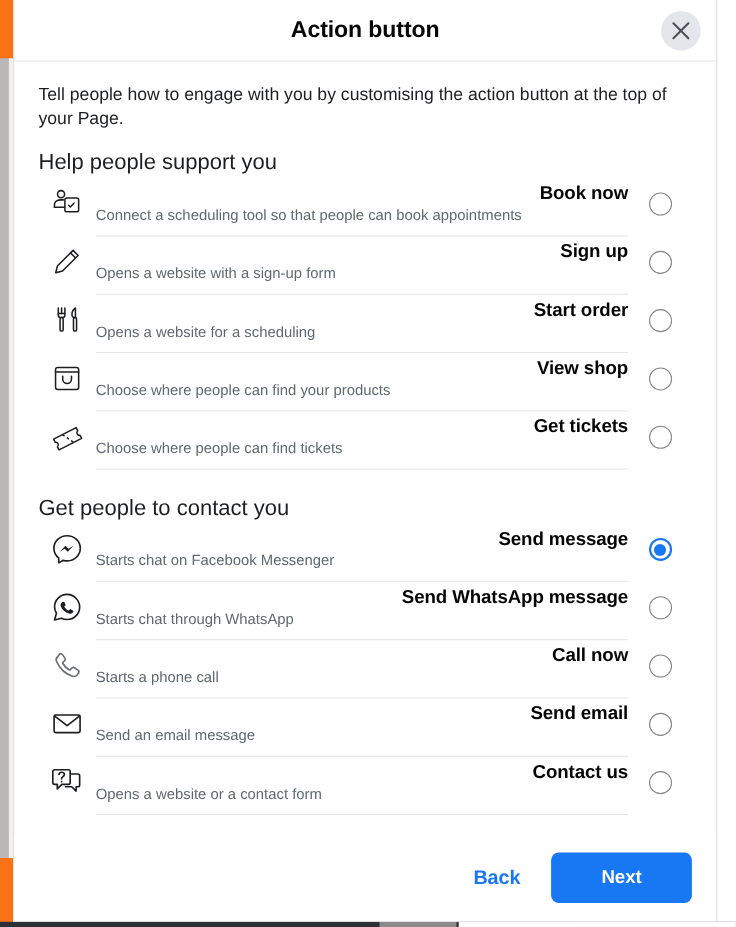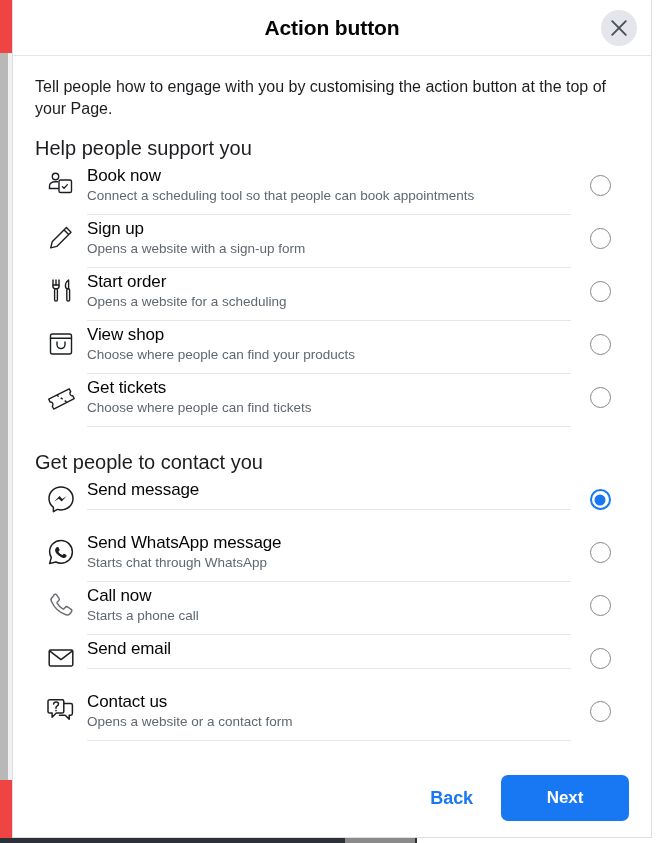--- a/index.html
+++ b/index.html
@@ -13,21 +13,21 @@
     overflow: hidden;
     font-family: "Liberation Sans", sans-serif;
     -webkit-font-smoothing: antialiased;
   }
 
   
   #page {
     position: relative;
     width: 538px;
     height: 843px;
-    background: #ef4444;
+    background: #f97316;
   }
   .bg-strip-left {
     position: absolute;
     left: 0;
     top: 53px;
     width: 8px;
     height: 727px;
     background: #b8b8b8;
   }
   .bg-strip-left-2 {
@@ -193,24 +193,25 @@
   .option-icon svg { display: block; }
   .option-text {
     flex: 1 1 auto;
     padding: 3px 0 9px 0;
     border-bottom: 1px solid #e6e7e9;
     min-width: 0;
   }
   .option-row:last-child .option-text { border-bottom: 1px solid #e6e7e9; }
   .option-label {
     font-size: 17px;
-    font-weight: 400;
+    font-weight: 700;
     color: #050505;
     line-height: 1.25;
     letter-spacing: -0.1px;
+    text-align: right;
   }
   .option-desc {
     font-size: 13.5px;
     color: #606770;
     line-height: 1.3;
     margin-top: 1px;
   }
   .option-radio {
     flex: 0 0 58px;
     width: 58px;
@@ -413,20 +414,21 @@
 
         <div class="option-row">
           <div class="option-icon">
             <svg width="30" height="30" viewBox="0 0 30 30" fill="none">
               <path d="M15 3C8.3 3 3 8 3 14.4c0 3.6 1.7 6.8 4.4 8.9v4.4l4.1-2.3c1.1.3 2.3.5 3.5.5 6.7 0 12-5 12-11.4S21.7 3 15 3z" stroke="#1c1e21" stroke-width="1.5" stroke-linejoin="round"></path>
               <path d="M8.3 17.6l5.2-5.5 2.8 2.8 4.5-2.8-5.2 5.5-2.8-2.8z" fill="#1c1e21"></path>
             </svg>
           </div>
           <div class="option-text">
             <div class="option-label">Send message</div>
+            <div class="option-desc">Starts chat on Facebook Messenger</div>
           </div>
           <div class="option-radio">
             <span class="radio checked"></span>
           </div>
         </div>
 
         <div class="option-row">
           <div class="option-icon">
             <svg width="30" height="30" viewBox="0 0 30 30" fill="none" stroke="#1c1e21" stroke-width="1.5" stroke-linejoin="round">
               <path d="M15 3.4c-6.3 0-11.4 5-11.4 11.2 0 2.2.6 4.2 1.7 5.9L3.6 26.6l6.3-1.6c1.5.8 3.3 1.2 5.1 1.2 6.3 0 11.4-5 11.4-11.2S21.3 3.4 15 3.4z"></path>
@@ -459,20 +461,21 @@
 
         <div class="option-row">
           <div class="option-icon">
             <svg width="30" height="30" viewBox="0 0 30 30" fill="none" stroke="#1c1e21" stroke-width="1.5" stroke-linejoin="round">
               <rect x="3.2" y="7" width="23.6" height="16" rx="1.4"></rect>
               <path d="M3.2 7.6L15 16.6 26.8 7.6"></path>
             </svg>
           </div>
           <div class="option-text">
             <div class="option-label">Send email</div>
+            <div class="option-desc">Send an email message</div>
           </div>
           <div class="option-radio">
             <span class="radio"></span>
           </div>
         </div>
 
         <div class="option-row">
           <div class="option-icon">
             <svg width="30" height="30" viewBox="0 0 30 30" fill="none" stroke="#1c1e21" stroke-width="1.5" stroke-linejoin="round" stroke-linecap="round">
               <path d="M13.5 7.6h11.3a1.6 1.6 0 0 1 1.6 1.6v8.4a1.6 1.6 0 0 1-1.6 1.6h-1.6v4l-4-4h-5.7"></path>

